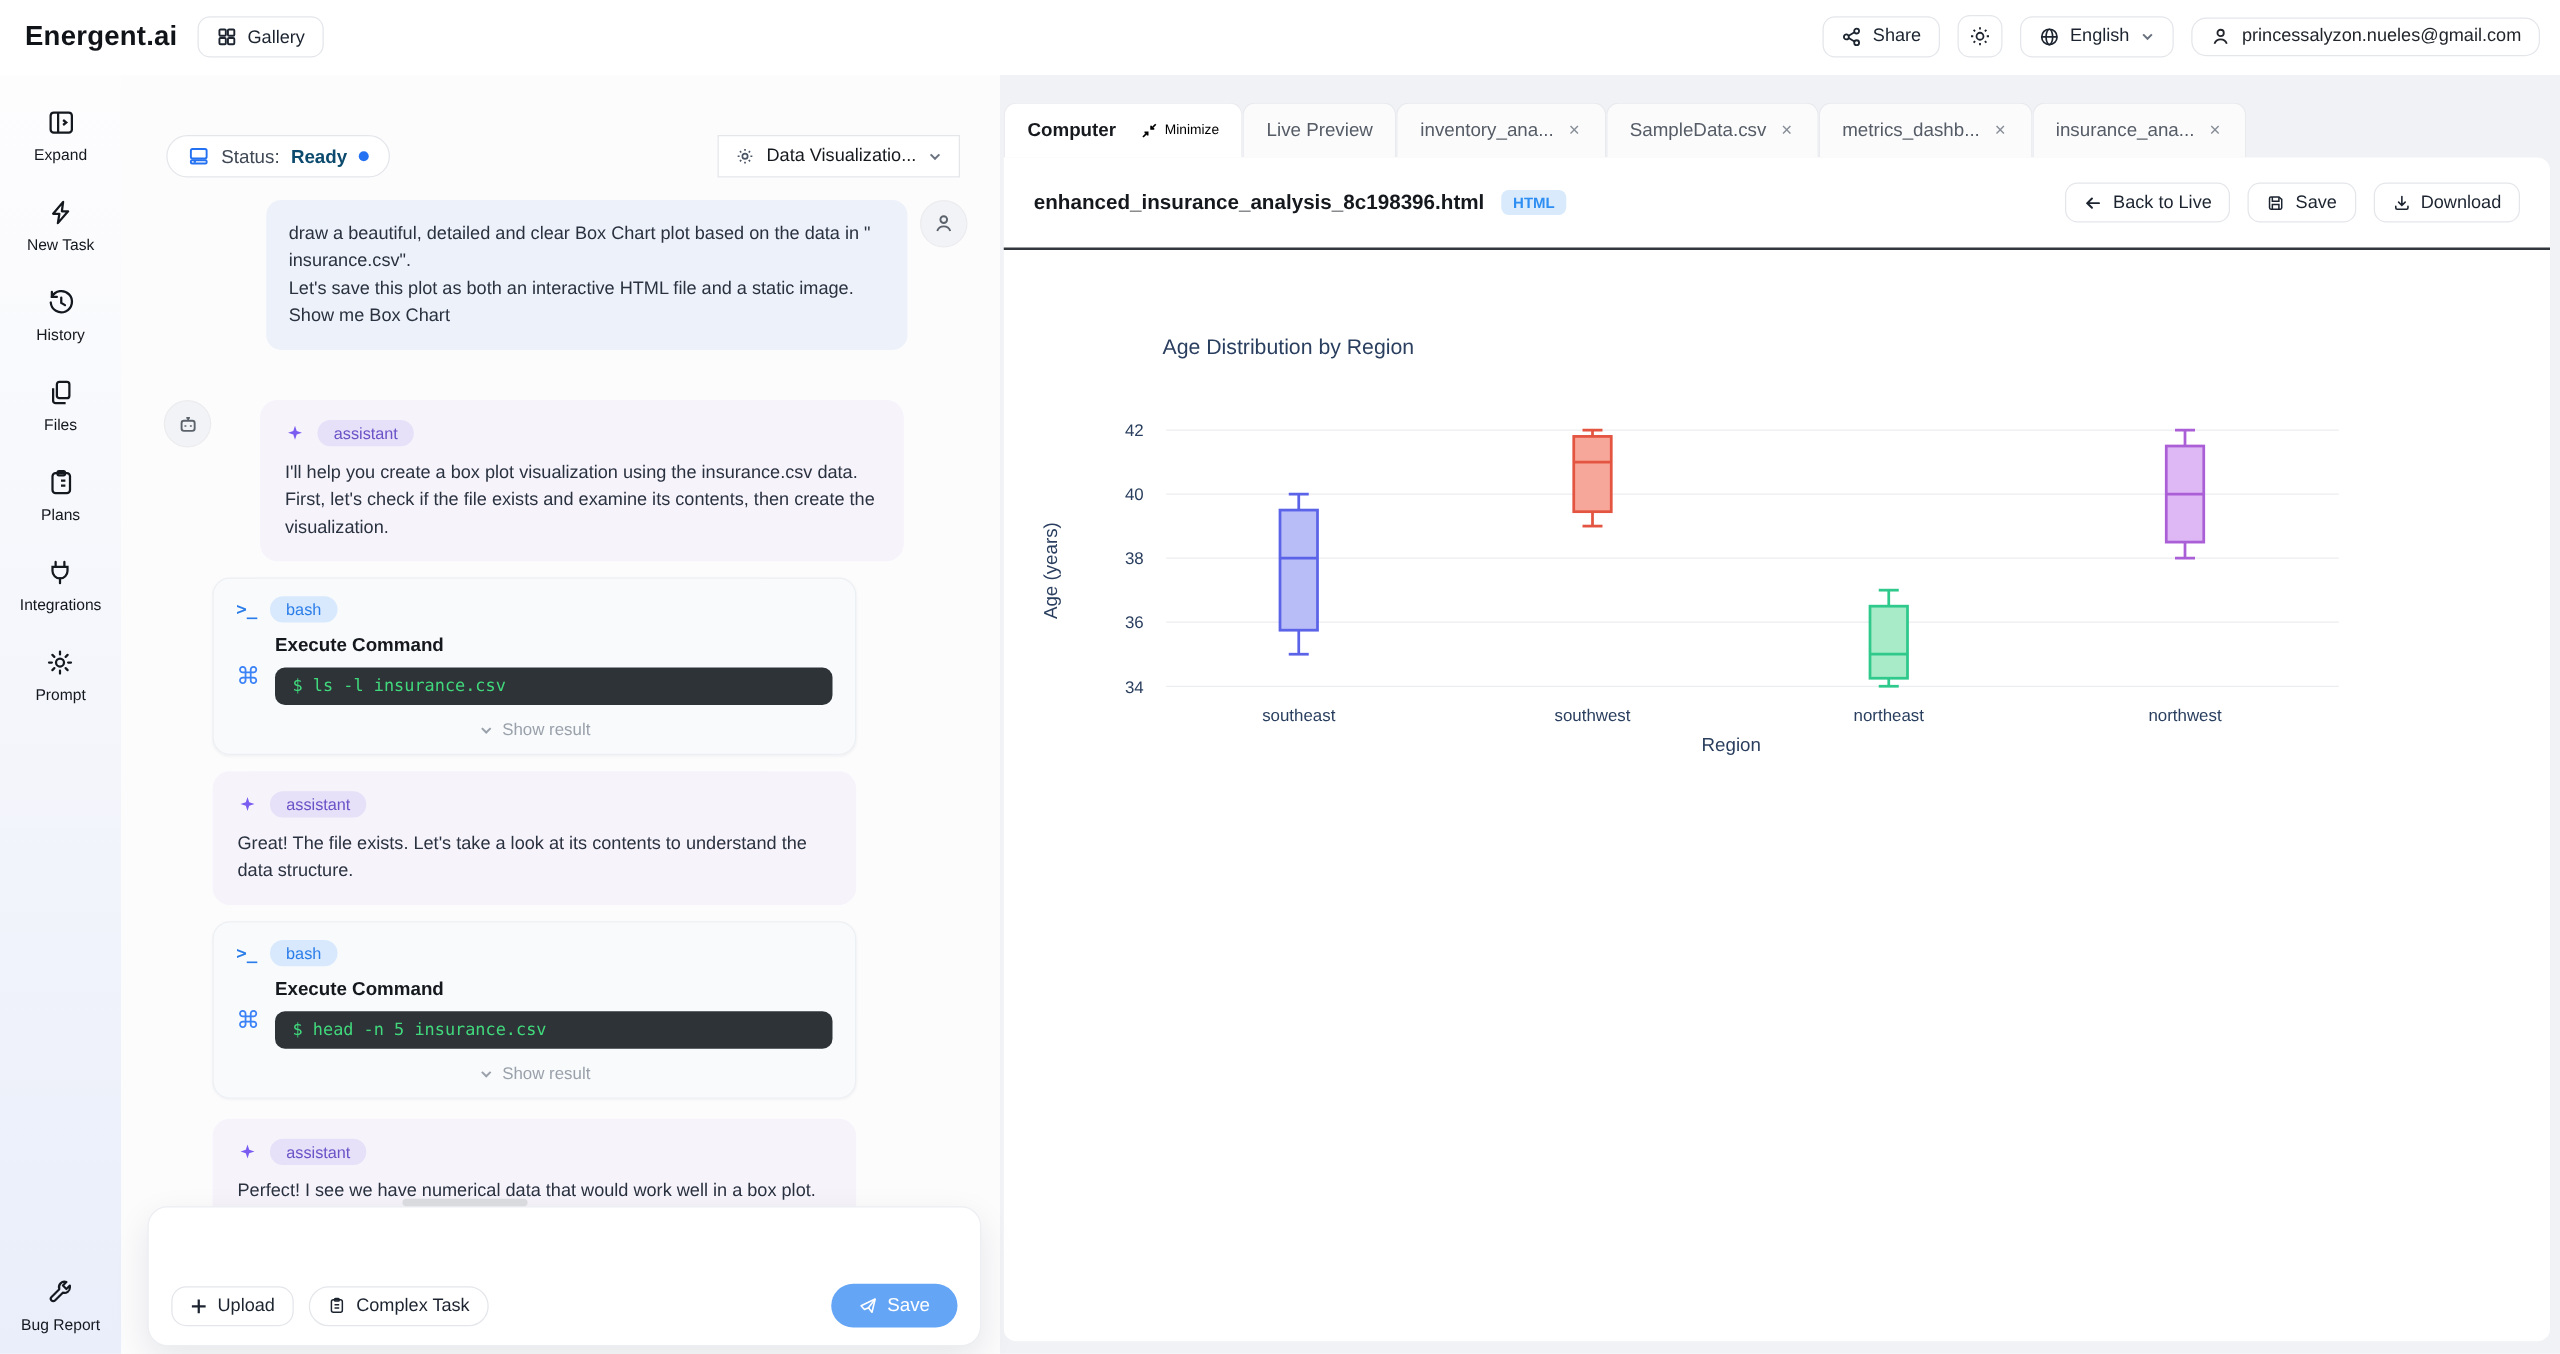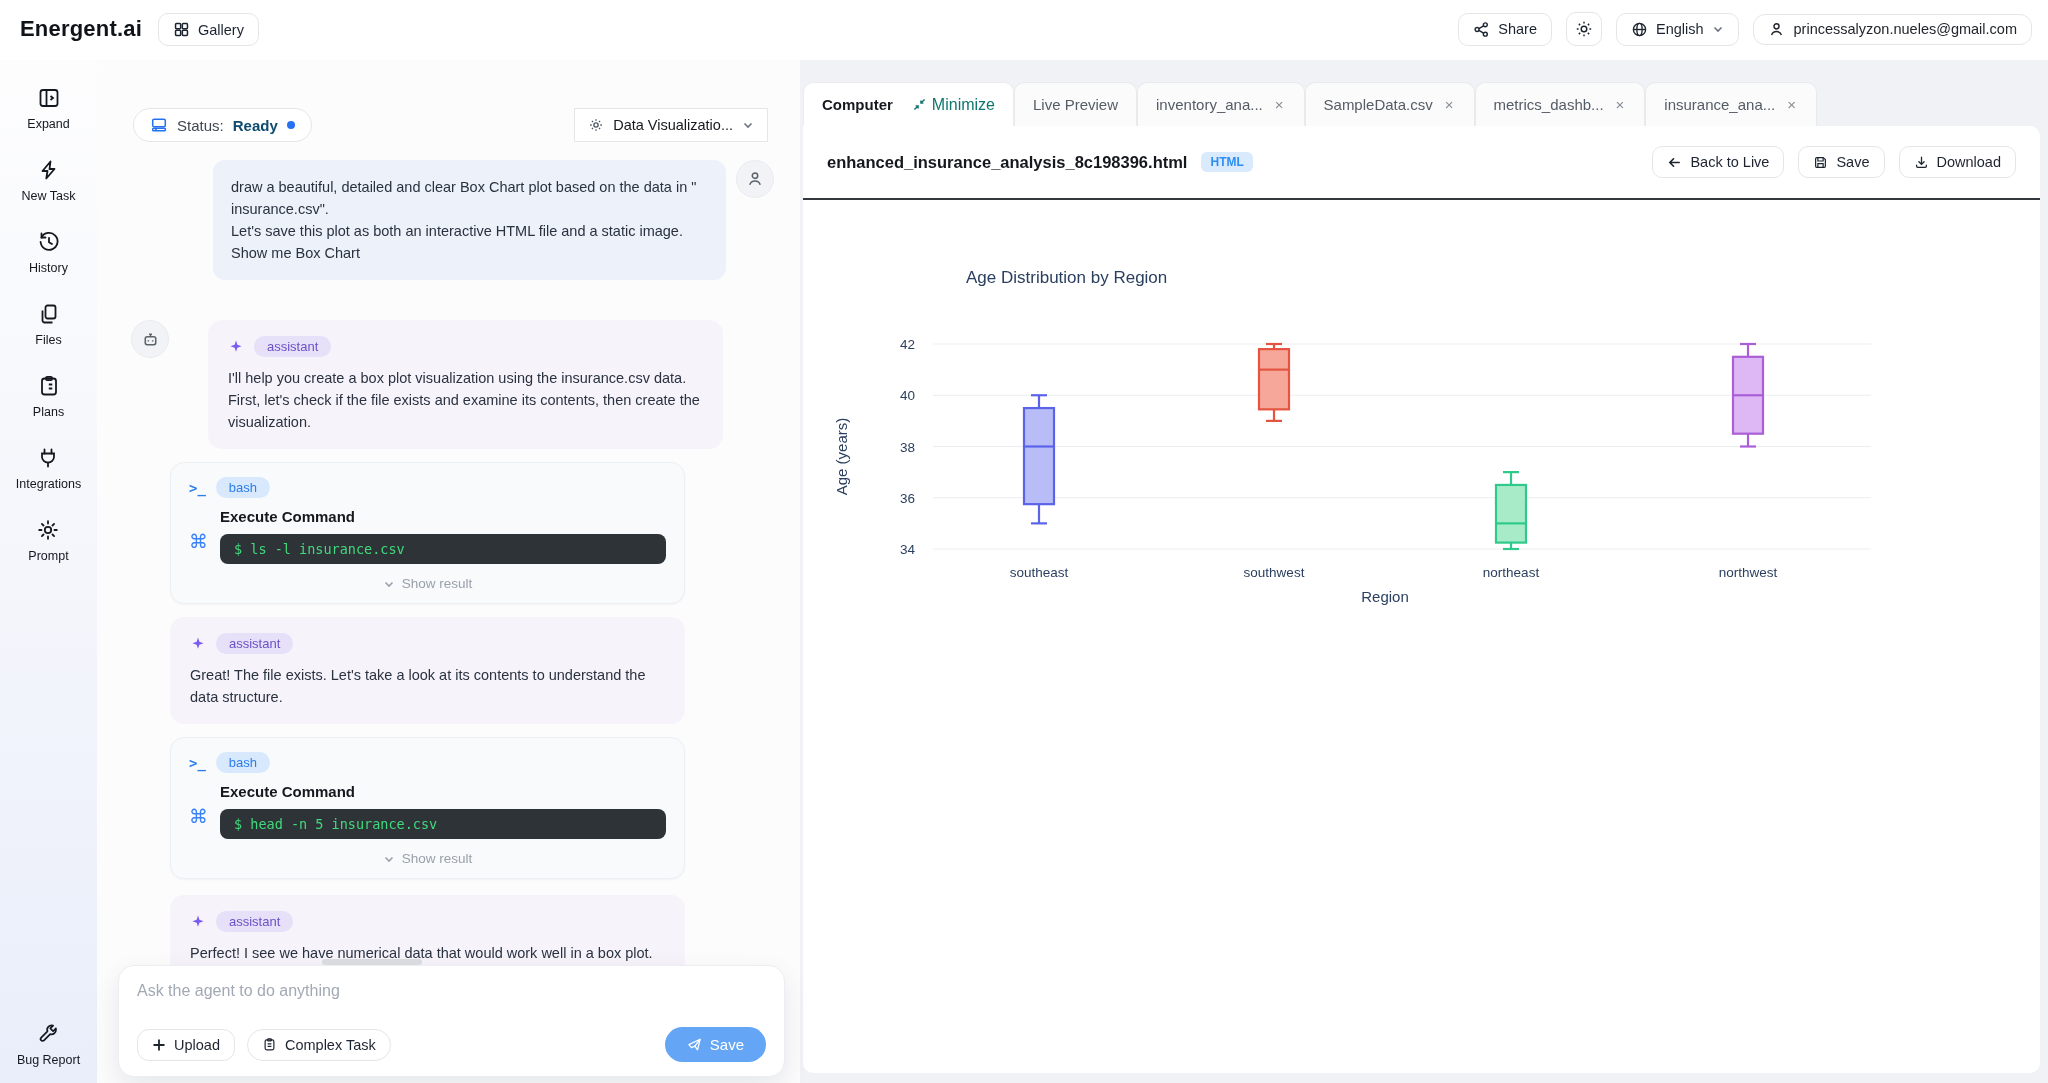--- a/index.html
+++ b/index.html
@@ -79,29 +79,29 @@
     border:none; border-radius:999px; padding:9px 22px; font-size:15px; cursor:pointer; }
 
   
   section.workspace { position:absolute; left:800px; top:60px; width:1248px; height:1023px; background:#f1f2f5; }
   .tabs { position:absolute; left:3px; top:22px; height:44px; display:flex; align-items:flex-end; gap:0; }
   .tab { height:44px; display:inline-flex; align-items:center; gap:10px; padding:0 18px;
     background:#fbfbfc; border:1px solid #e8eaee; border-bottom:none; border-radius:10px 10px 0 0;
     font-size:15px; color:#555c66; cursor:pointer; white-space:nowrap; }
   .tab.active { background:#fff; color:#16191d; font-weight:600; border-color:#ececf0; }
   .tab .close { color:#868d96; font-size:15px; padding:0 2px; cursor:pointer; }
-  .minimize { display:inline-flex; align-items:center; gap:6px; color:#0f766e; font-size:16px; font-weight:400; margin-left:10px; cursor:pointer; }
+  .minimize { display:inline-flex; gap:6px; color:#000000; font-size:11px; font-weight:400; margin-left:10px; cursor:pointer; }
   .ws-card { position:absolute; left:3px; top:66px; right:8px; bottom:10px; background:#fff; border-radius:0 10px 10px 10px; }
   .filebar { height:74px; display:flex; align-items:center; padding:0 24px; border-bottom:2px solid #33383e; }
   .fname { font-size:16.5px; font-weight:600; color:#15181d; }
   .fbadge { margin-left:14px; background:#d8eafc; color:#2f8ef2; font-size:12px; font-weight:700;
     padding:3px 9px; border-radius:6px; }
   .filebar-actions { margin-left:auto; display:flex; gap:14px; }
   .preview { position:relative; height:calc(100% - 76px); overflow:hidden; }
-  .chart-title { position:absolute; left:127px; top:68px; font-size:17px; color:#2a3f5f;margin-left:36px; }
+  .chart-title { position:absolute; left:127px; top:68px; font-size:17px; color:#2a3f5f; }
   .y-axis-label { position:absolute; left:-52px; top:248px; width:180px; text-align:center;
     transform:rotate(-90deg); font-size:15px; color:#2a3f5f; }
   .x-axis-label { position:absolute; left:512px; top:388px; width:140px; text-align:center; font-size:15px; color:#2a3f5f; }
   .legend { position:absolute; left:1077px; top:132px; font-size:13.5px; color:#2a3f5f; }
   .legend .lg-title { margin-bottom:8px; }
   .legend .lg-row { display:flex; align-items:center; gap:10px; margin-bottom:6px; padding-left:10px; }
   .legend .sw { width:13px; height:13px; border-radius:2px; display:inline-block; }
 </style>
 </head>
 <body>
@@ -367,21 +367,20 @@
         </span>
         <span class="badge badge-assistant">assistant</span>
       </div>
       <div class="asst-text">Perfect! I see we have numerical data that would work well in a box plot.</div>
     </div>
   </div>
 
   <div class="hscroll-thumb"></div>
 
   <div class="input-card">
-    <input type="text" placeholder="Ask the agent to do anything" style="">
     <div class="input-actions">
       <button class="pill" style="border-radius:12px;">
         <span>
           <svg class="icn" width="14" height="14" viewBox="0 0 14 14" fill="none" stroke="currentColor" stroke-width="1.8">
               <path d="M7 1.5v11M1.5 7h11"></path>
             </svg>
         </span>
         <span>Upload</span>
       </button>
       <button class="pill" style="border-radius:999px;">

